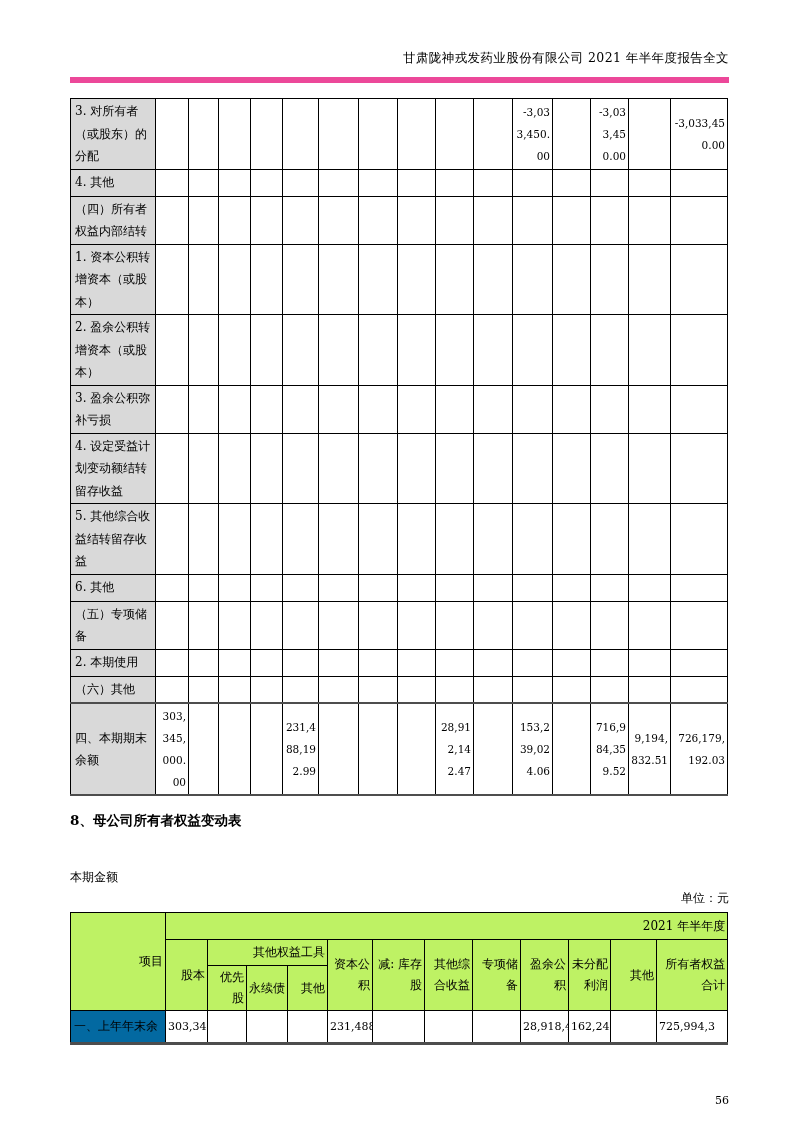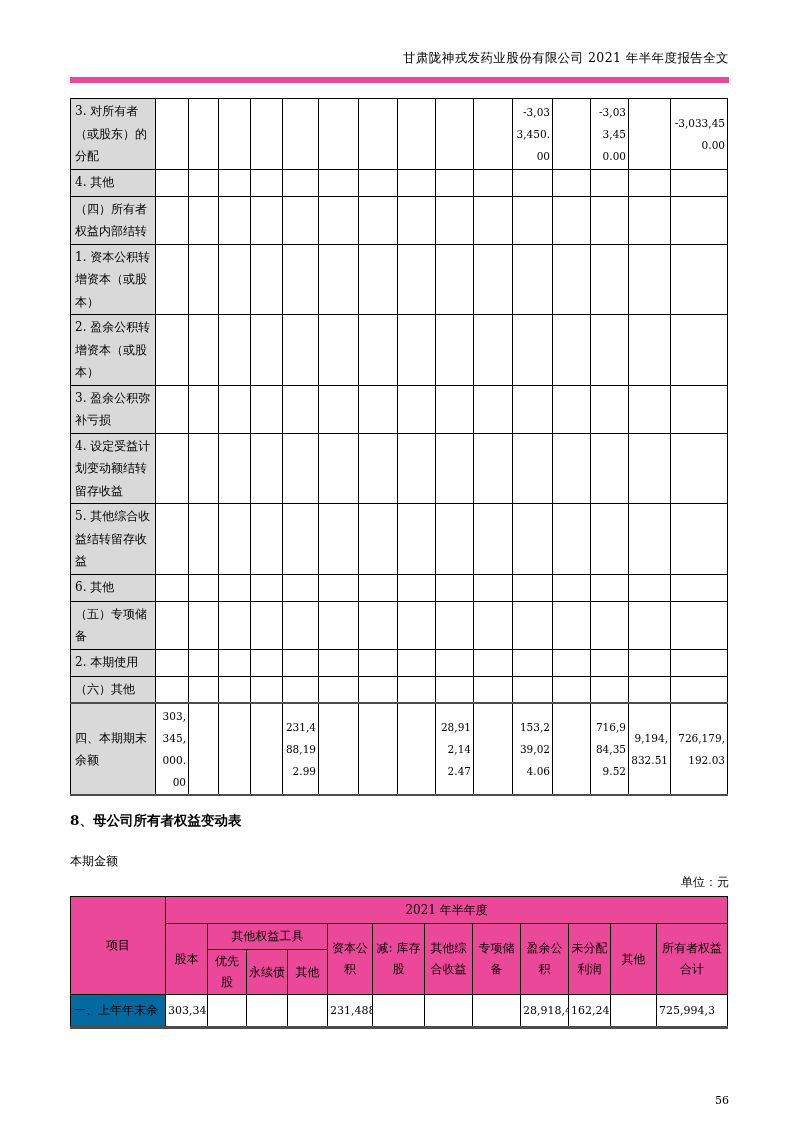--- a/index.html
+++ b/index.html
@@ -16,27 +16,27 @@
 
   .t1 { margin-top:15px; border:1.5px solid #000; border-bottom:2.5px solid #4d4d4d; }
   .t1 td { border:1px solid #000; padding:1px 2px; vertical-align:middle; }
   .t1 td.lbl { background:#d9d9d9; font-size:12px; line-height:22.5px;
                padding-left:4px; text-align:left; word-break:break-all; }
   .t1 td.num { font-size:10.5px; line-height:22px; text-align:right;
                padding-right:2px; word-break:break-all; }
   .t1 tr.thick-top td { border-top:2.5px solid #4d4d4d; }
 
   .sec-title { font-size:13.5px; font-weight:bold; margin:16px 0 0 0; }
-  .period { font-size:12px; margin-top:23px; }
+  .period { font-size:12px; margin-top:39px; }
   .unit { font-size:12px; text-align:right; margin-top:4px; }
 
   .t2 { margin-top:5px; border:1.5px solid #000; border-bottom:3px solid #4d4d4d; }
   .t2 td { border:1px solid #000; font-size:12px; text-align:center; vertical-align:middle;
            padding:1px 2px; line-height:21px; word-break:break-all; }
-  .t2 thead td { background:#ec4899; }
+  .t2 thead td { background:#bef264;text-align:right; }
   .t2 td.rowlbl { background:#0369a1; text-align:left; padding-left:3px; white-space:nowrap; }
   .t2 td.val { text-align:right; font-size:11px; padding-right:14px; white-space:nowrap; }
 
   .pagenum { position:absolute; right:64px; top:1094px; font-size:11px; }
 </style>
 </head>
 <body>
 
 <div class="page">
   <div class="content">

